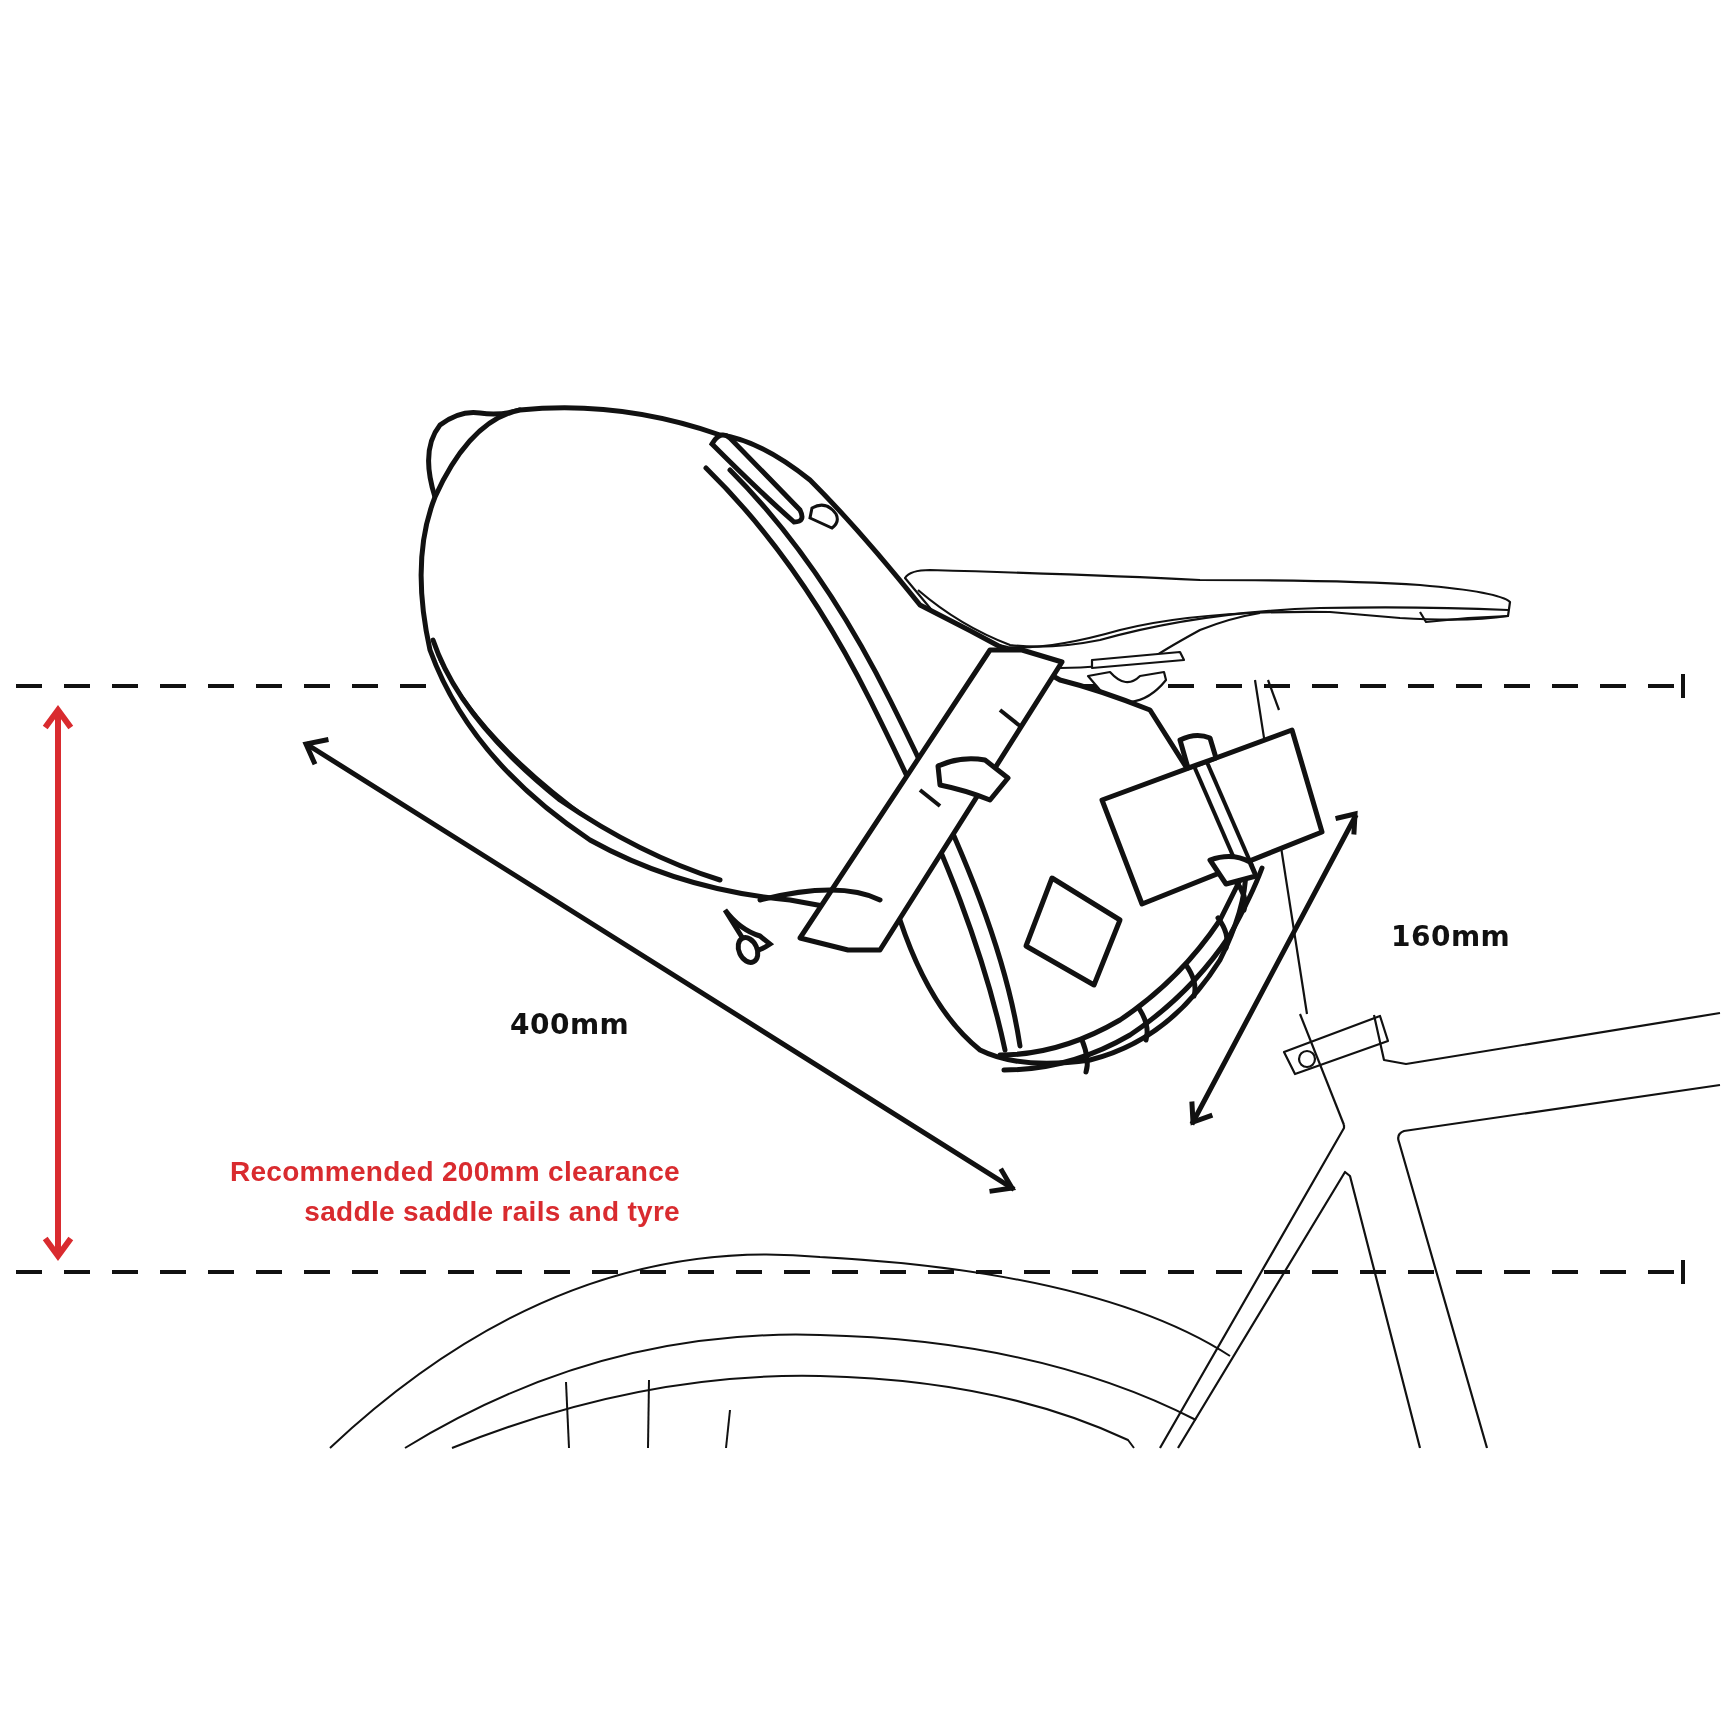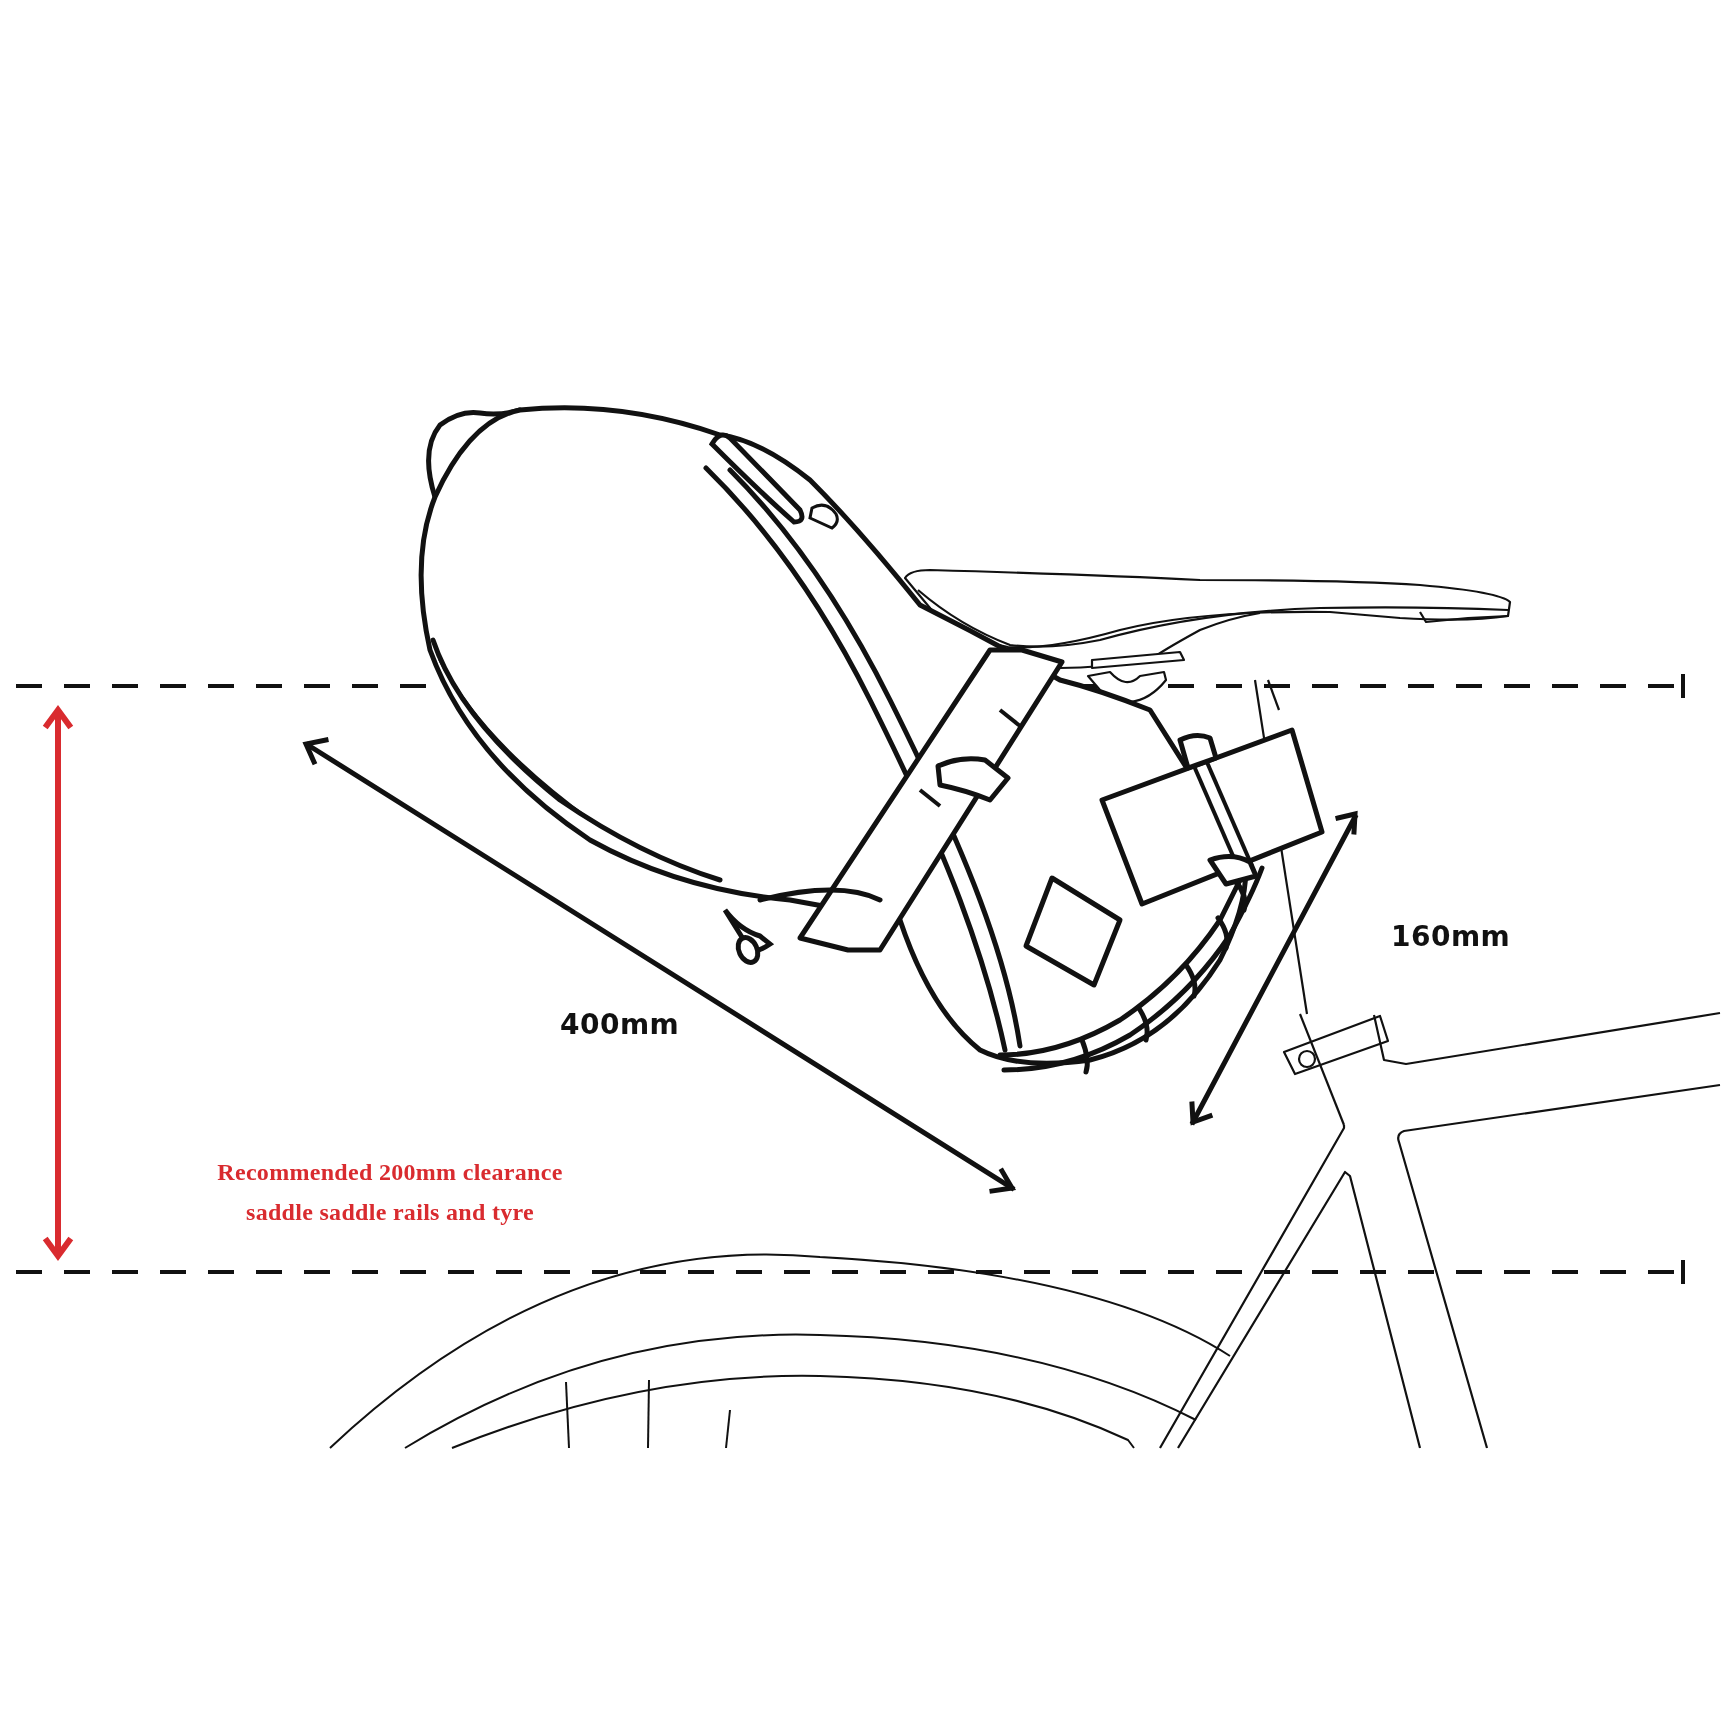--- a/index.html
+++ b/index.html
@@ -18,24 +18,24 @@
     font-size: 28px;
     color: #111111;
     white-space: nowrap;
     letter-spacing: 0.5px;
   }
   .clearance-note {
     position: absolute;
     left: 100px;
     top: 1152px;
     width: 580px;
-    text-align: center;
-    font-family: Liberation Serif, serif;
+    text-align: right;
+    font-family: Liberation Sans, sans-serif;
     font-weight: bold;
-    font-size: 24px;
+    font-size: 28px;
     line-height: 40px;
     color: #d92b2f;
     letter-spacing: 0.3px;
   }
   .clearance-note span { display: block; }
 </style>
 </head>
 <body>
 
 <div class="canvas">
@@ -169,21 +169,21 @@
       <polyline points="326,740 306,744 314,762"></polyline>
       <polyline points="1002,1171 1012,1188 992,1191"></polyline>
     </g>
     <g stroke="#111" stroke-width="5" fill="none" stroke-linecap="square">
       <line x1="1355" y1="817" x2="1193" y2="1122"></line>
       <polyline points="1338,818 1355,814 1354,832"></polyline>
       <polyline points="1192,1104 1193,1122 1210,1116"></polyline>
     </g>
   </svg>
 
-  <div class="dim-label" style="left:560px; top:1008px;">400mm</div>
+  <div class="dim-label" style="left:510px; top:1008px;">400mm</div>
 
   <div class="dim-label" style="left:1391px; top:920px;">160mm</div>
 
   <div class="clearance-note">
     <span>Recommended 200mm clearance</span>
     <span>saddle saddle rails and tyre</span>
   </div>
 </div>
 
 </body></html>

